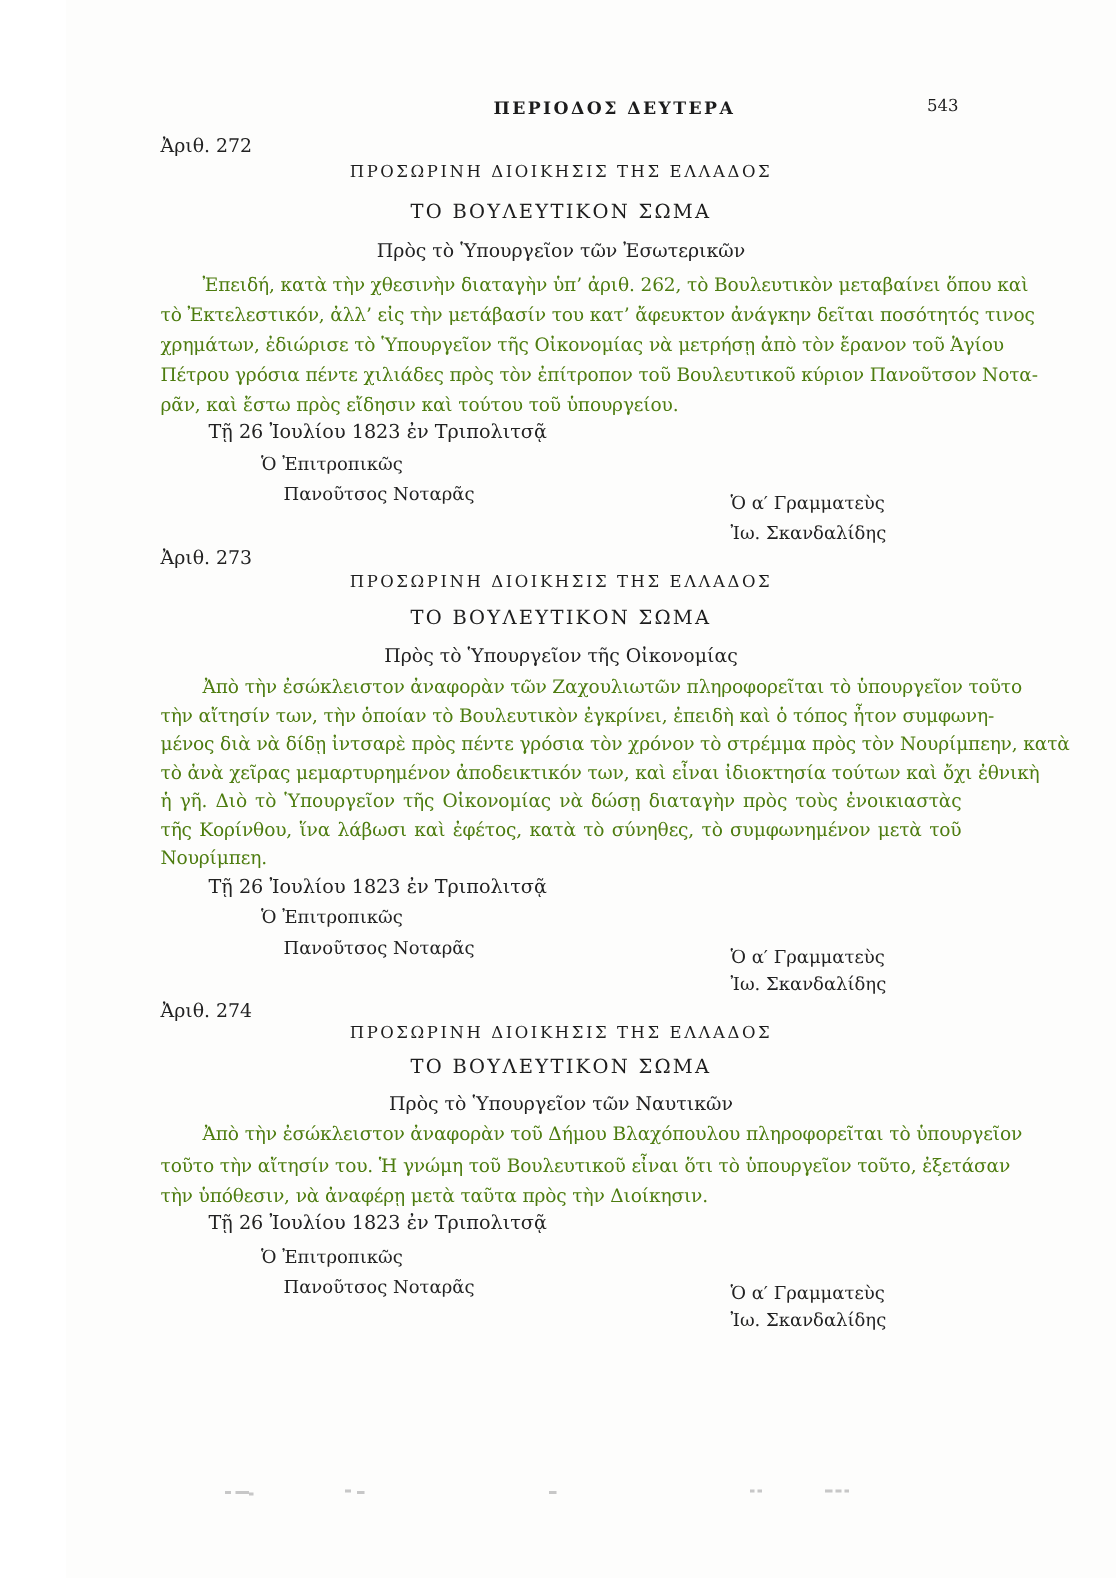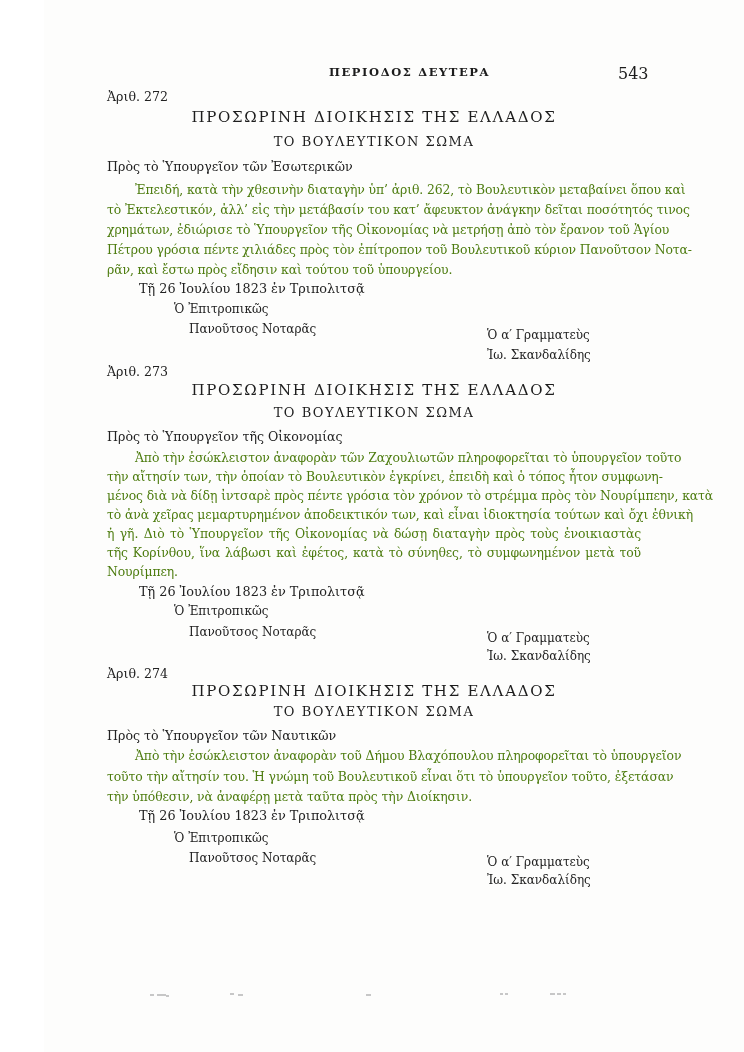--- a/index.html
+++ b/index.html
@@ -17,35 +17,35 @@
     margin-left:44px;
   }
   .abs { position:absolute; }
   .running-title {
     left:285px; top:65px;
     font-size:11.5px; font-weight:bold; letter-spacing:1.6px;
     color:#1c1c1c; white-space:nowrap;
   }
   .page-number {
     left:574px; top:64px;
-    font-size:16px; color:#1c1c1c;
+    font-size:11px; color:#1c1c1c;
   }
   .doc-number { left:63px; font-size:12.6px; white-space:nowrap; }
   .title-main {
     left:63px; width:534px; text-align:center;
-    font-size:15px; letter-spacing:1.7px; white-space:nowrap;
+    font-size:11px; letter-spacing:1.7px; white-space:nowrap;
     color:#1d1d1d;
   }
   .title-sub {
     left:63px; width:534px; text-align:center;
     font-size:13px; letter-spacing:1.5px; white-space:nowrap;
     color:#1d1d1d;
   }
   .addressee {
-    left:63px; width:534px; text-align:left;
+    left:63px; width:534px; text-align:center;
     font-size:12.6px; white-space:nowrap;
   }
   .body-line {
     left:63px; width:534px;
     font-size:12.4px; letter-spacing:-0.1px;
     white-space:nowrap;
     text-align:justify; text-align-last:justify;
     color:#4d7c0f;
   }
   .body-line.first { text-indent:28px; }

